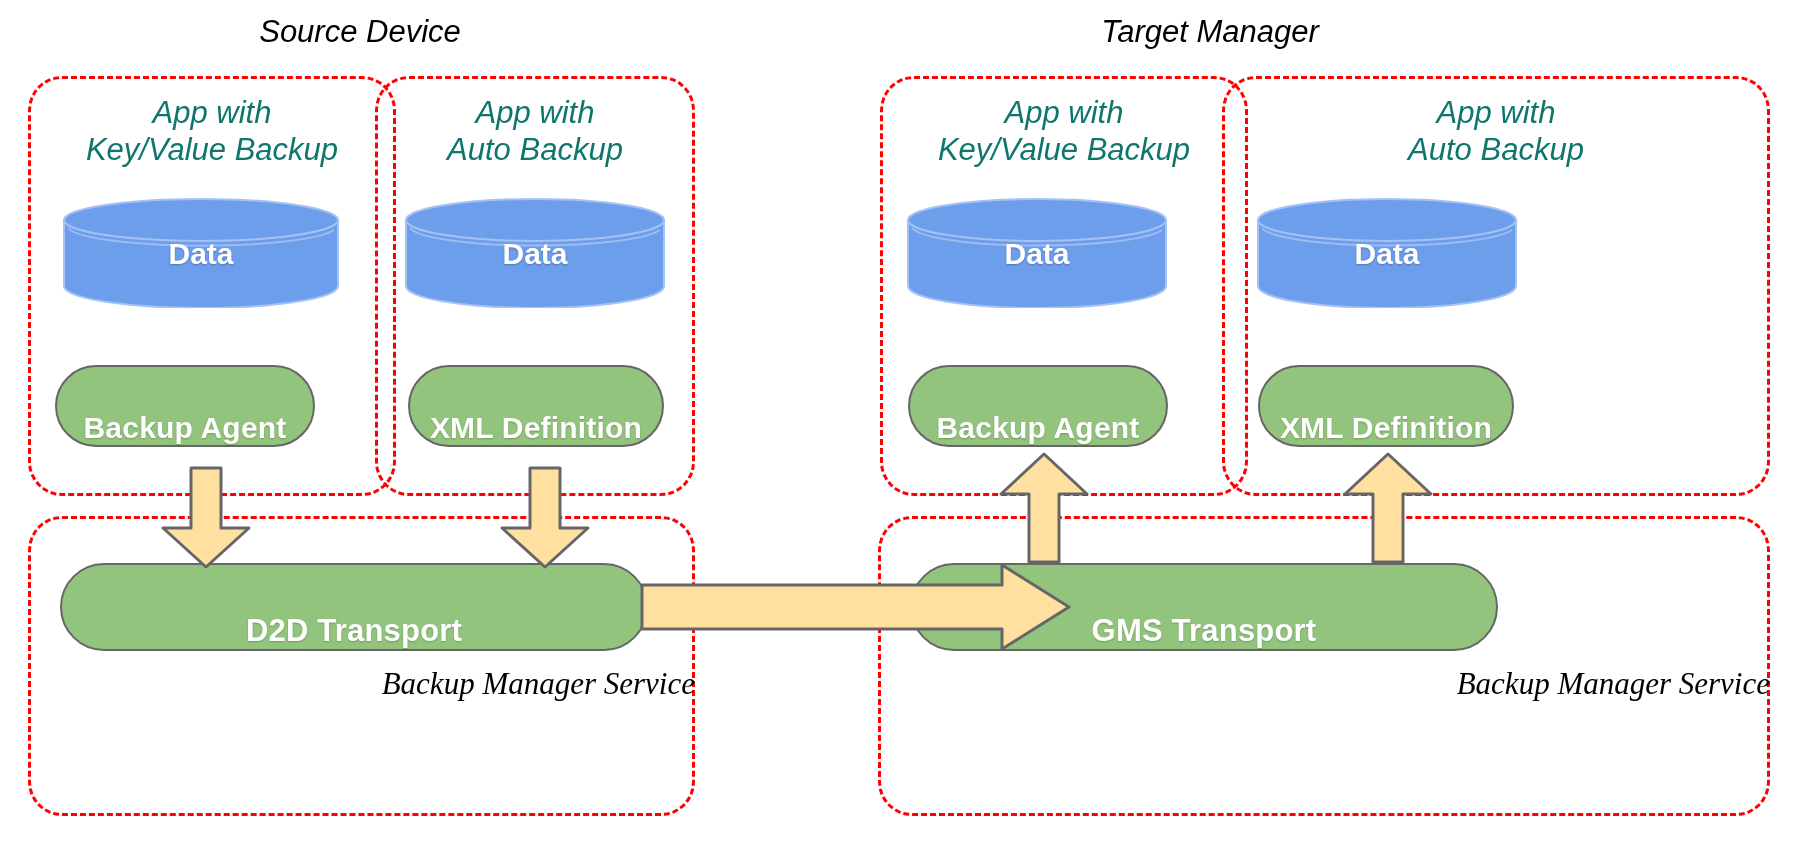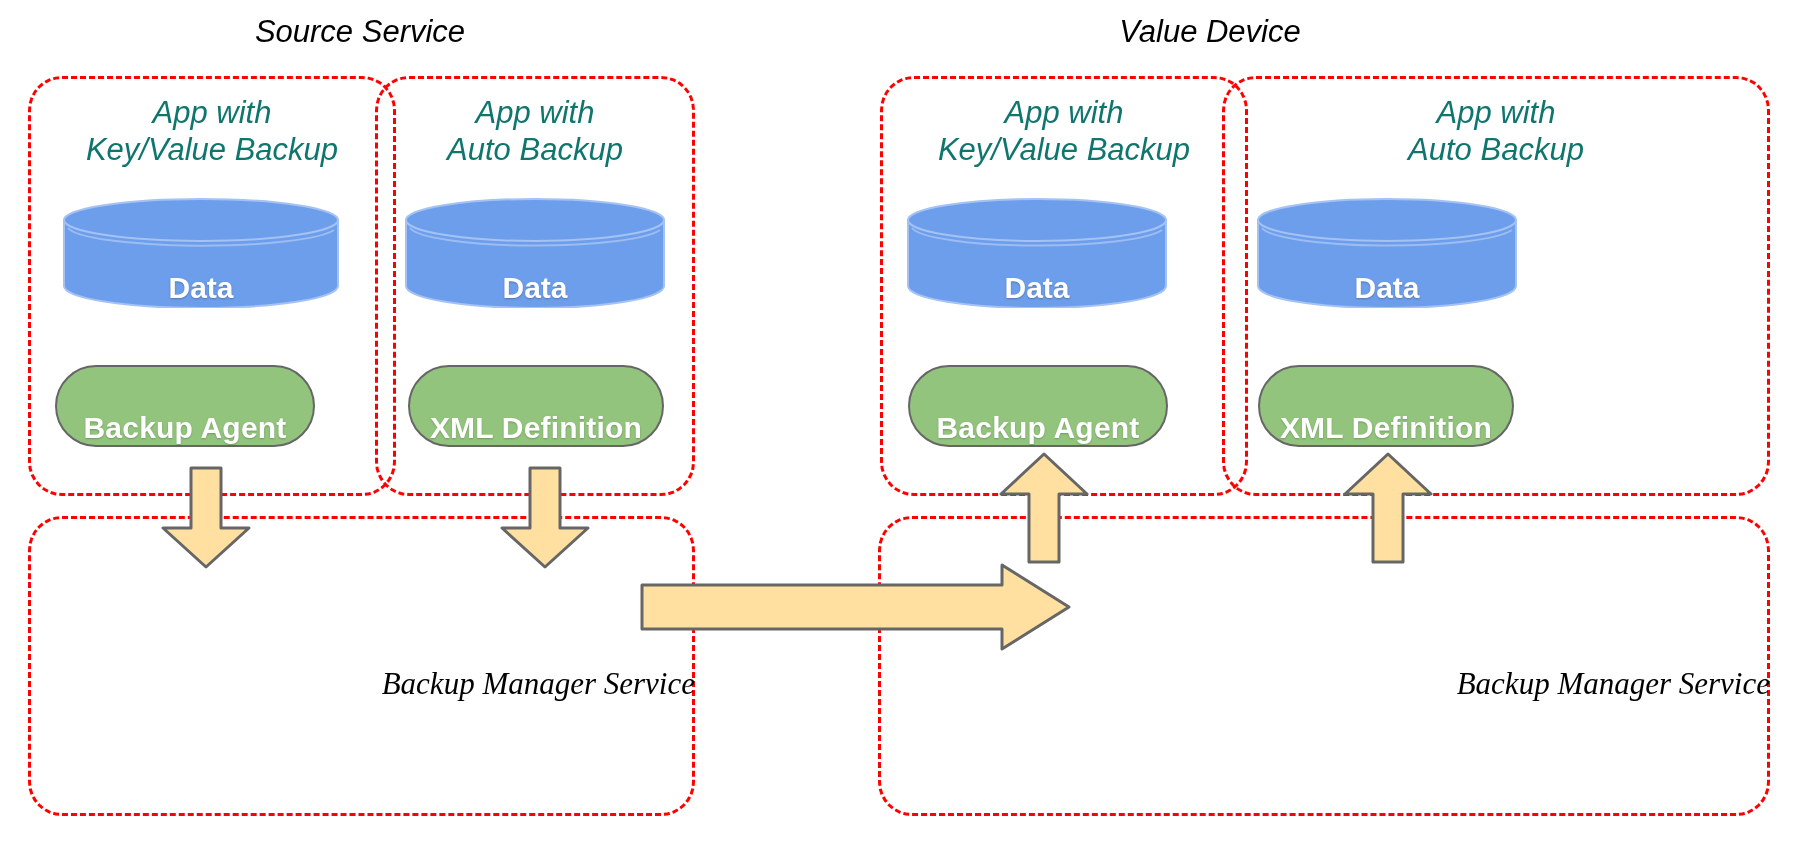--- a/index.html
+++ b/index.html
@@ -66,21 +66,20 @@
     left: 0;
     right: 0;
     top: 50%;
     transform: translateY(-46%);
     text-align: center;
     color: #ffffff;
     font-weight: bold;
     font-size: 30px;
     text-shadow: 0 1px 2px rgba(0,0,0,0.25);
     pointer-events: none;
-    margin-top: 34px;
   }
   
   .pill {
     position: absolute;
     background: #93c47d;
     border: 2px solid #666666;
     box-sizing: border-box;
     display: flex;
     align-items: flex-end;
     justify-content: center;
@@ -95,22 +94,22 @@
   .arrow {
     position: absolute;
   }
   .arrow svg { display:block; }
 </style>
 </head>
 <body>
 
 <div id="canvas">
 
-  <div class="device-title" style="left:180px; top:16px; width:360px;">Source Service</div>
-  <div class="device-title" style="left:1030px; top:16px; width:360px;">Value Device</div>
+  <div class="device-title" style="left:180px; top:16px; width:360px;">Source Device</div>
+  <div class="device-title" style="left:1030px; top:16px; width:360px;">Target Manager</div>
 
   <div class="dashed-box" style="left:28px; top:76px; width:368px; height:420px;"></div>
   <div class="app-label" style="left:28px; top:95px; width:368px;"><span>App with</span><br><span>Key/Value Backup</span></div>
 
   <div class="cylinder" style="left:62px; top:198px; width:278px; height:110px;">
     <svg class="cyl-svg" width="278" height="110" viewBox="0 0 278 110">
       <path d="M2 22 L2 88 A137 22 0 0 0 276 88 L276 22 Z" fill="#6d9eeb" stroke="#a4c2f4" stroke-width="2"></path>
       <ellipse cx="139" cy="22" rx="137" ry="21" fill="#6d9eeb" stroke="#a4c2f4" stroke-width="2"></ellipse>
       <path d="M6 30 A135 20 0 0 0 272 32" fill="none" stroke="#a4c2f4" stroke-width="2" opacity="0.85"></path>
     </svg>
@@ -132,20 +131,23 @@
     </svg>
     <div class="cyl-text">Data</div>
   </div>
 
   <div class="pill" style="left:408px; top:365px; width:256px; height:82px; border-radius:41px;">
     <span>XML Definition</span>
   </div>
 
   <div class="dashed-box" style="left:28px; top:516px; width:667px; height:300px;"></div>
 
+  <div class="pill transport" style="left:60px; top:563px; width:588px; height:88px; border-radius:44px;">
+    <span>D2D Transport</span>
+  </div>
 
   <div class="service-label" style="left:28px; top:668px; width:667px;">Backup Manager Service</div>
 
   <div class="arrow" style="left:155px; top:466px; width:102px; height:104px;">
     <svg width="102" height="104" viewBox="0 0 102 104">
       <path d="M36 2 L66 2 L66 62 L94 62 L51 101 L8 62 L36 62 Z" fill="#ffe0a0" stroke="#666666" stroke-width="3" stroke-linejoin="round"></path>
     </svg>
   </div>
 
   <div class="arrow" style="left:494px; top:466px; width:102px; height:104px;">
@@ -181,20 +183,23 @@
     </svg>
     <div class="cyl-text">Data</div>
   </div>
 
   <div class="pill" style="left:1258px; top:365px; width:256px; height:82px; border-radius:41px;">
     <span>XML Definition</span>
   </div>
 
   <div class="dashed-box" style="left:878px; top:516px; width:892px; height:300px;"></div>
 
+  <div class="pill transport" style="left:910px; top:563px; width:588px; height:88px; border-radius:44px;">
+    <span>GMS Transport</span>
+  </div>
 
   <div class="service-label" style="left:878px; top:668px; width:892px;">Backup Manager Service</div>
 
   <div class="arrow" style="left:640px; top:563px; width:432px; height:88px;">
     <svg width="432" height="88" viewBox="0 0 432 88">
       <path d="M2 22 L362 22 L362 2 L429 44 L362 86 L362 66 L2 66 Z" fill="#ffe0a0" stroke="#666666" stroke-width="3" stroke-linejoin="round"></path>
     </svg>
   </div>
 
   <div class="arrow" style="left:993px; top:451px; width:102px; height:114px;">

